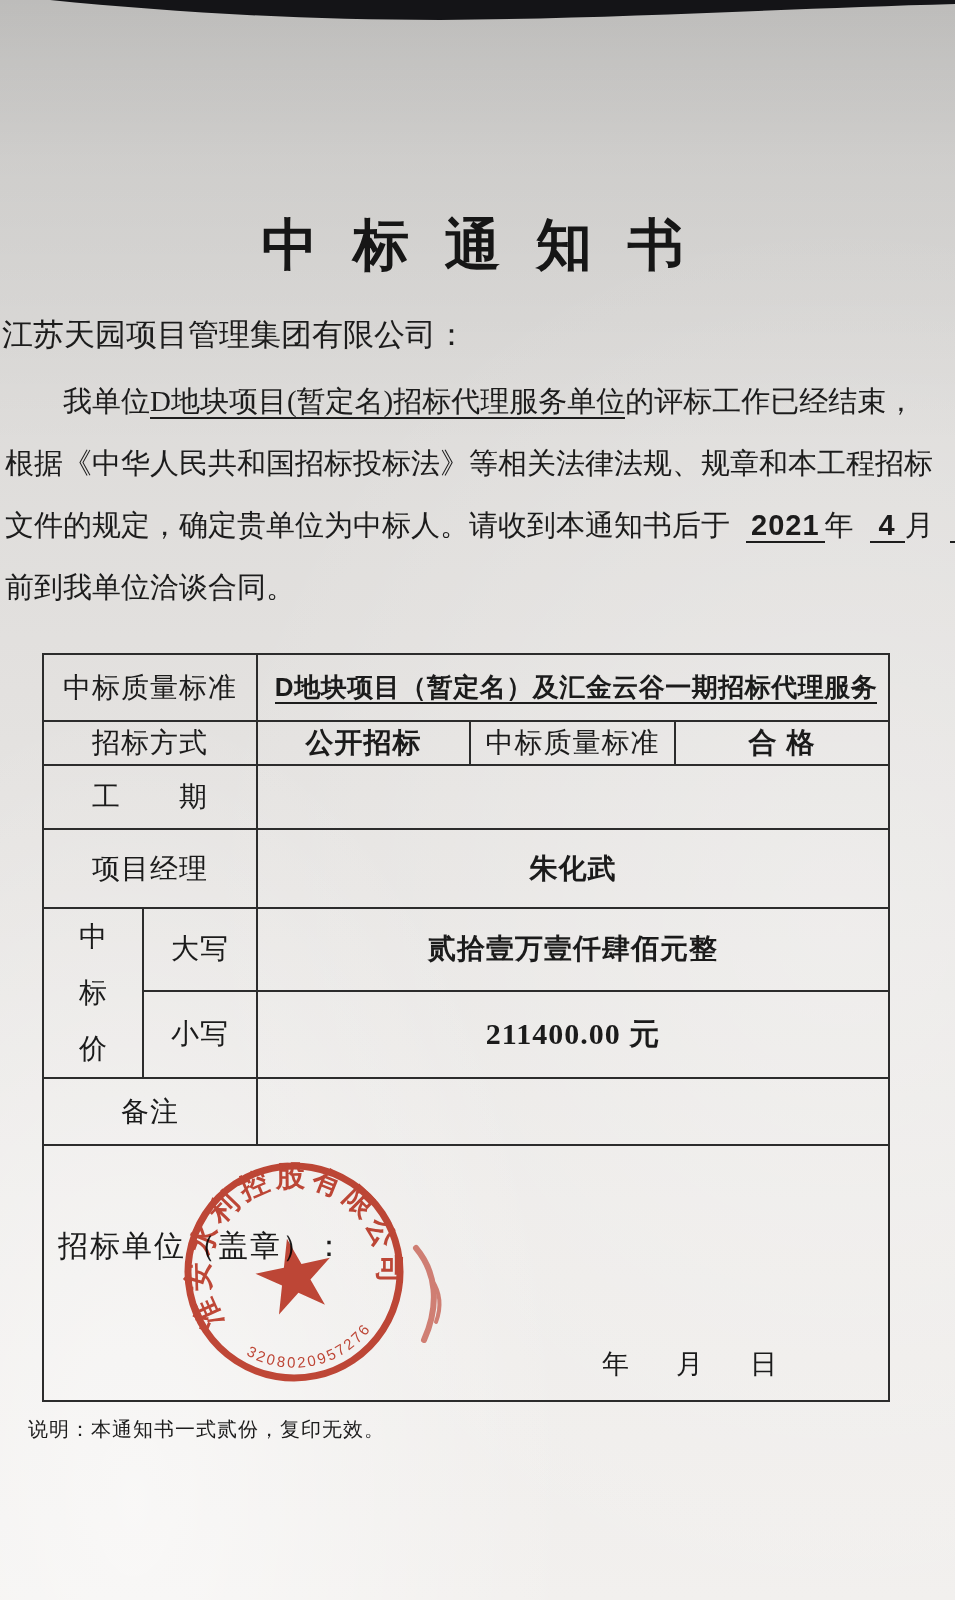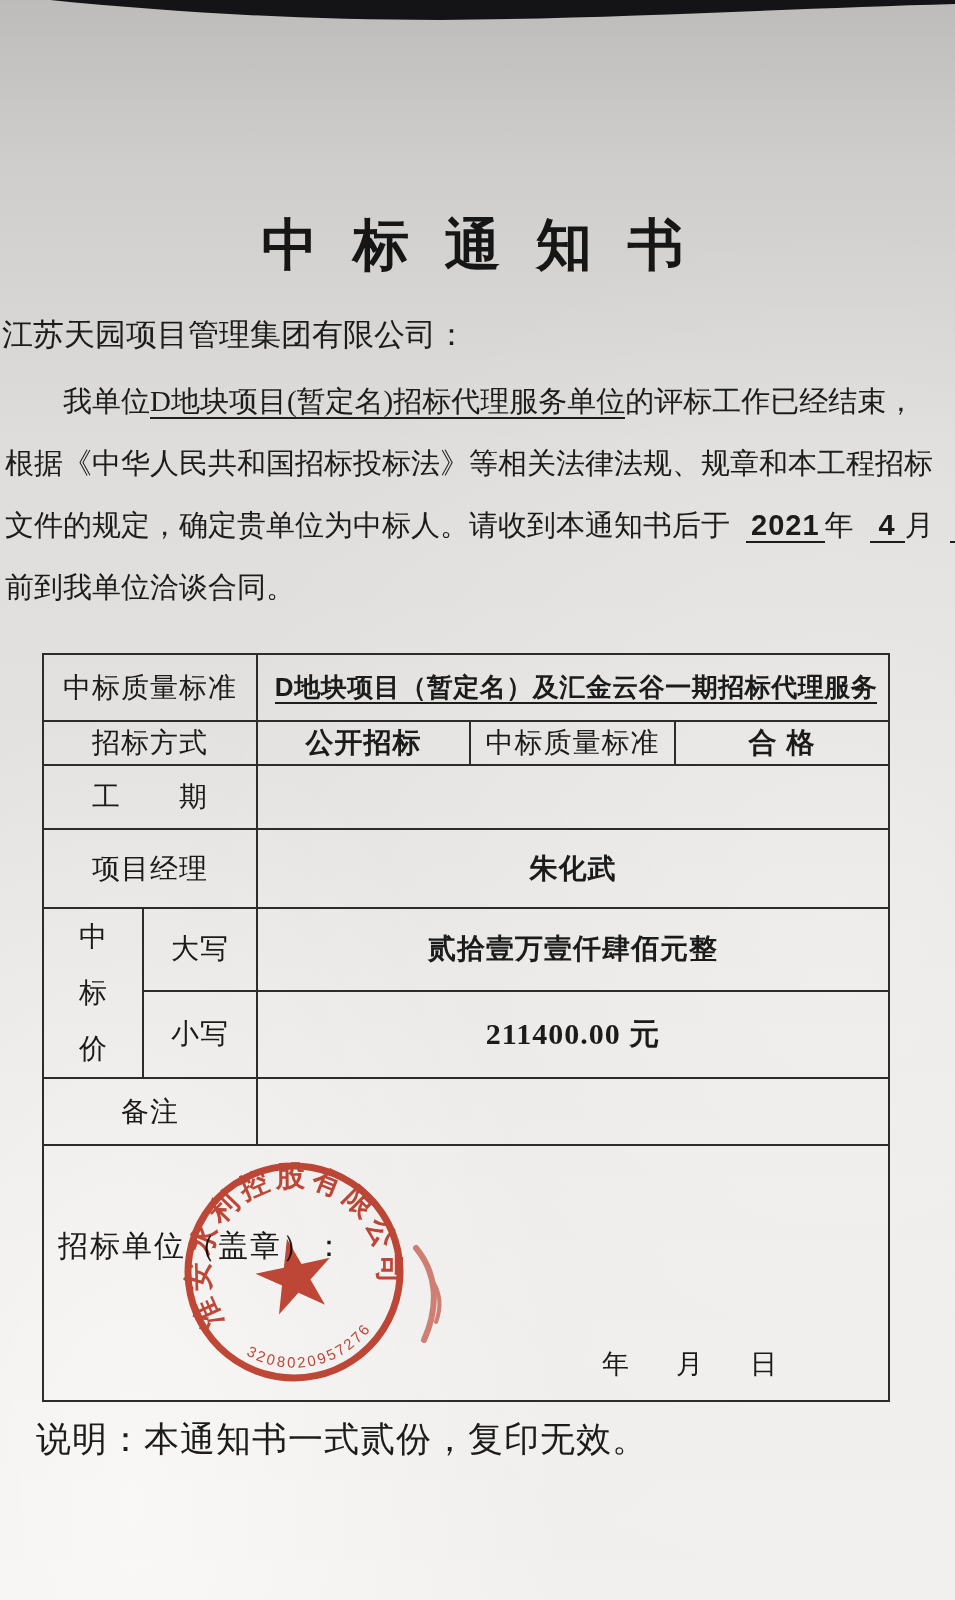--- a/index.html
+++ b/index.html
@@ -59,21 +59,21 @@
   }
   .price-vert{
     white-space:pre-line;line-height:56px;font-size:28px;letter-spacing:0;
   }
   .sign-cell{position:relative;}
   #seal-caption{left:14px;top:80px;font-size:30px;letter-spacing:2px;white-space:nowrap;}
   #date-line{left:558px;top:200px;font-size:27px;letter-spacing:10px;white-space:nowrap;}
   #stamp{left:130px;top:6px;mix-blend-mode:multiply;opacity:0.92;transform:rotate(-12deg);}
   #stamp-ghost{left:362px;top:98px;mix-blend-mode:multiply;opacity:0.65;}
   
-  #footer-note{top:1416px;left:36px;font-size:35px;letter-spacing:1px;}
+  #footer-note{top:1416px;left:28px;font-size:20px;letter-spacing:1px;}
 </style>
 </head>
 <body>
 
 <svg id="top-edge" class="abs" width="955" height="24" viewBox="0 0 955 24">
   <path d="M50,0 C170,12 300,20 440,20 C610,19 800,8 955,4 L955,0 Z" fill="#141417"></path>
 </svg>
 
 <div id="doc-title" class="abs">中 标 通 知 书</div>
 

